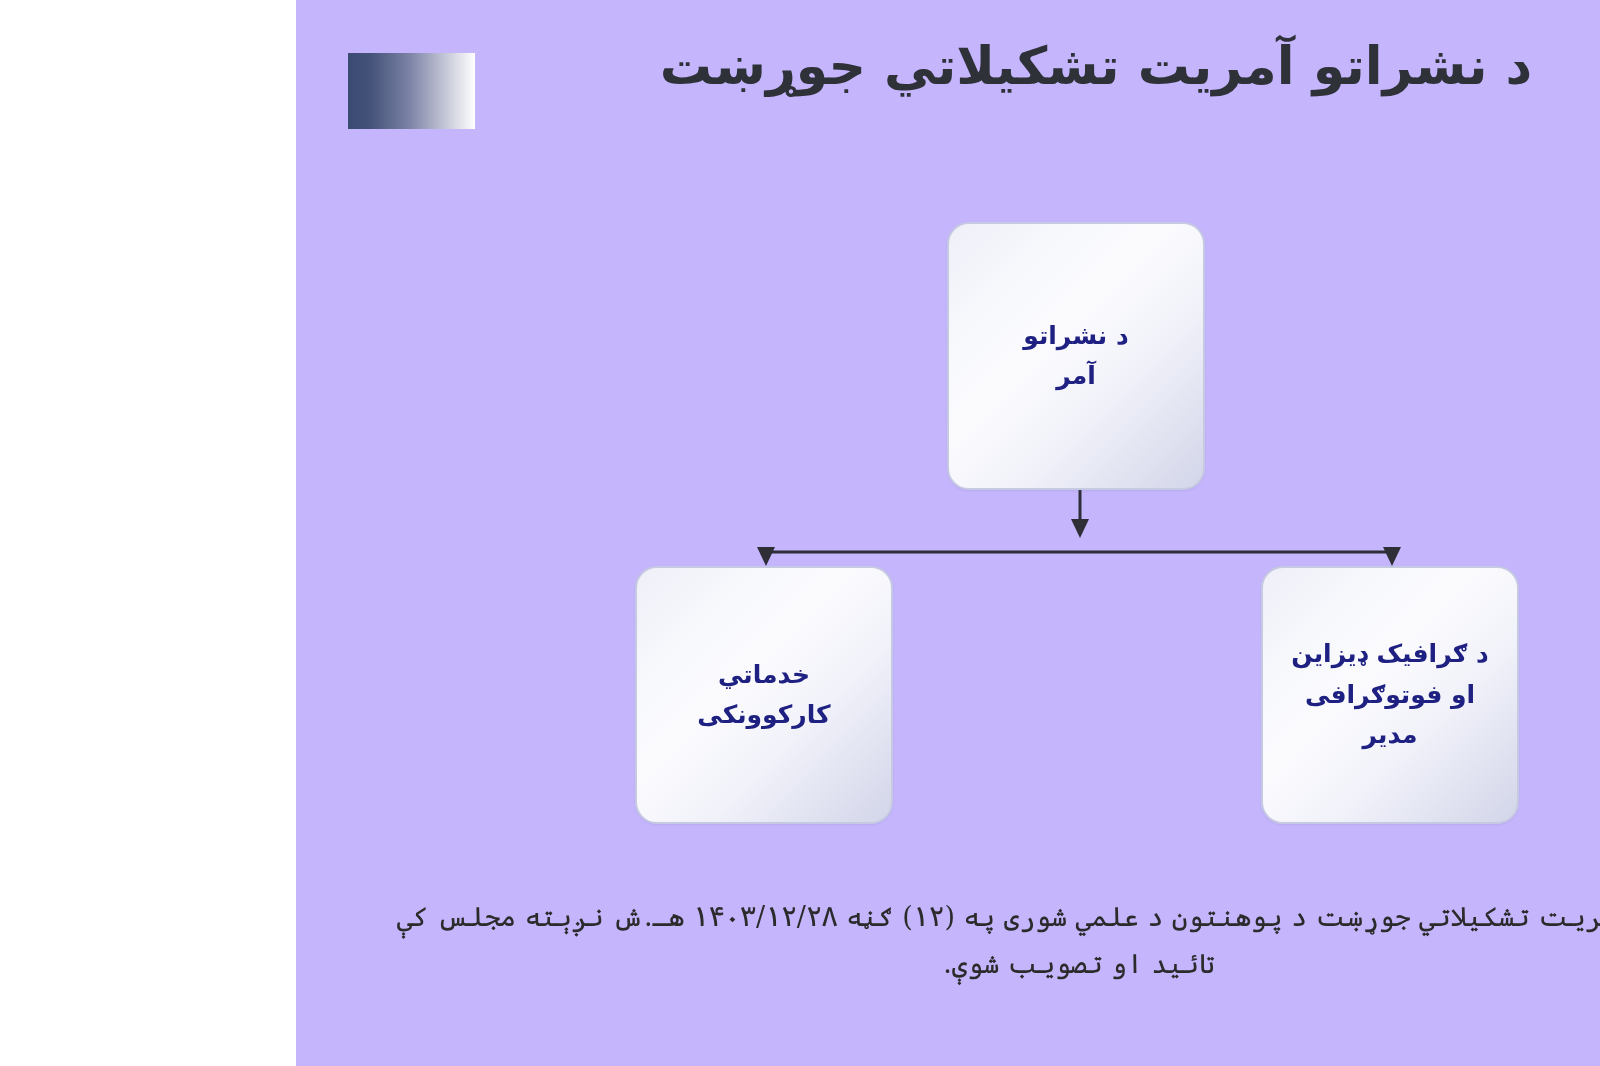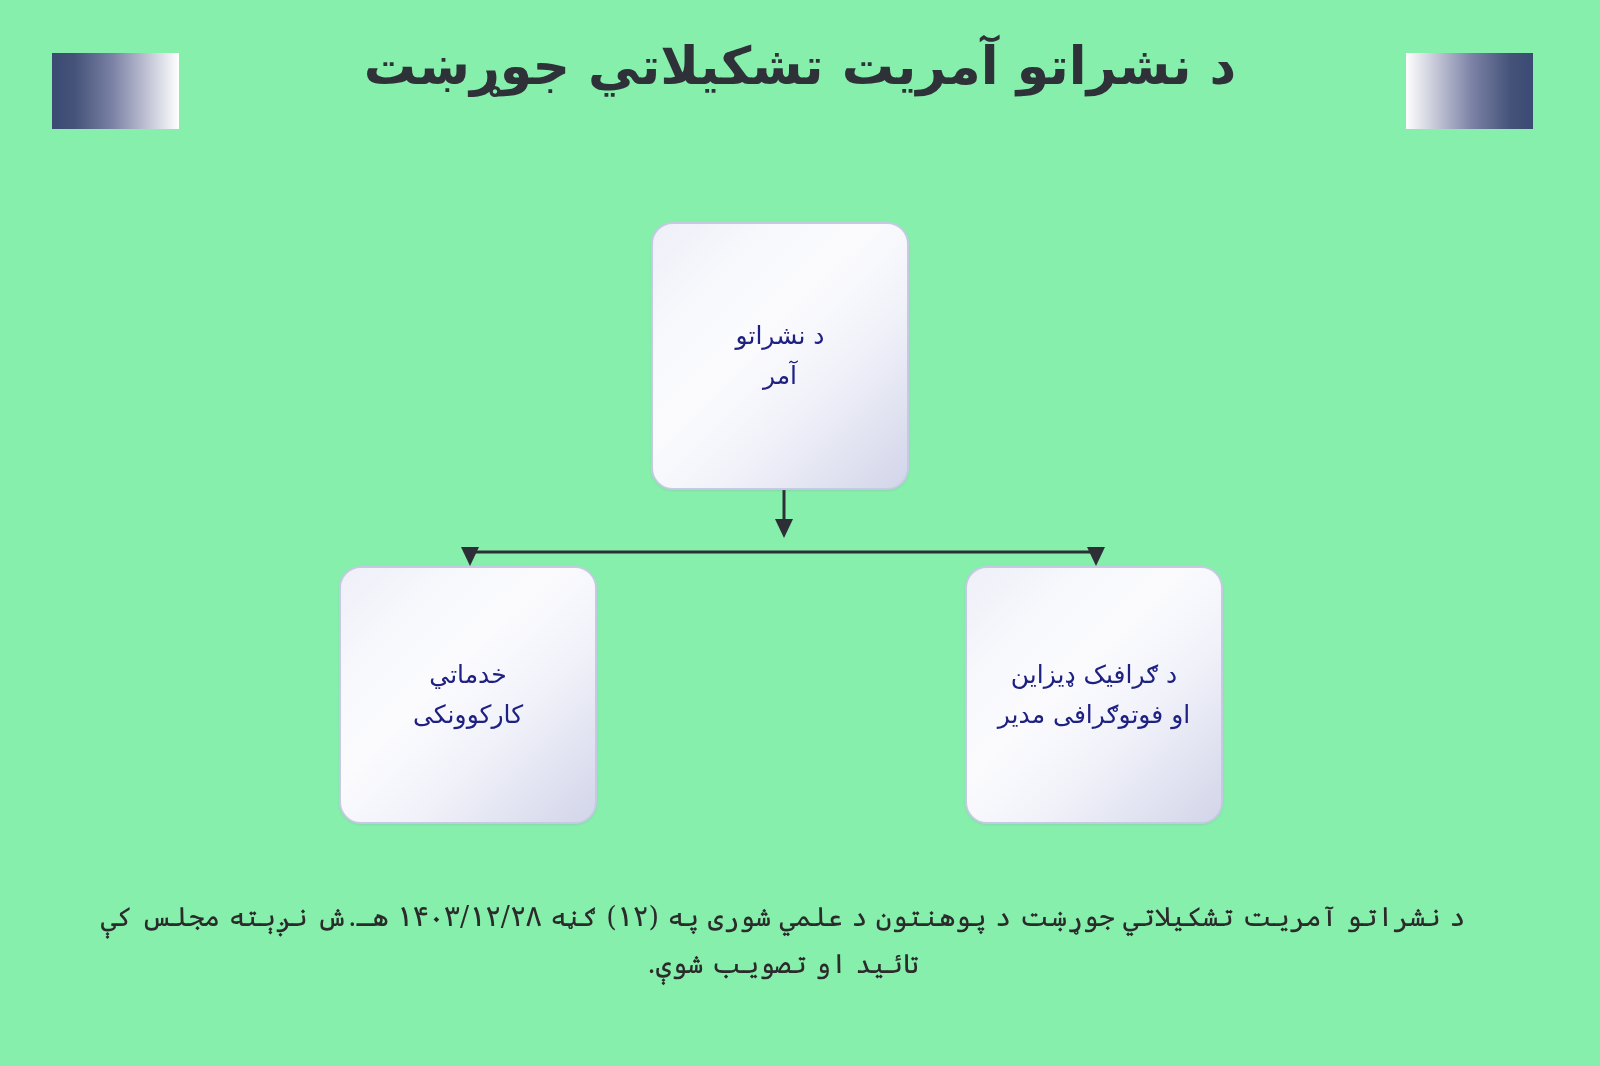--- a/index.html
+++ b/index.html
@@ -6,23 +6,23 @@
   html, body {
     margin: 0;
     padding: 0;
     background: #ffffff;
   }
   body {
     font-family: "Liberation Sans", sans-serif;
   }
   #slide {
     position: relative;
-    width: 1600px;
+    width: 1304px;
     height: 1066px;
-    background: #86efac;
+    background: #c4b5fd;
     overflow: hidden;
   }
 
   
   .header-bar {
     position: absolute;
     top: 53px;
     height: 76px;
     width: 127px;
   }
@@ -66,21 +66,21 @@
         #eeeff8 0%,
         #f7f8fc 22%,
         #fbfbfe 42%,
         #f2f3fa 62%,
         #dfe1f0 85%,
         #d2d5e9 100%);
     box-shadow: 0 1px 2px rgba(120,125,165,0.18);
   }
   .node-label {
     font-family: "DejaVu Sans", "Liberation Sans", sans-serif;
-    font-weight: normal;
+    font-weight: bold;
     font-size: 25px;
     line-height: 1.62;
     color: #1f2182;
     padding: 0 14px;
     white-space: pre-line;
   }
 
   #node-root  { left: 651px; top: 222px; width: 258px; height: 268px; }
   #node-left  { left: 339px; top: 566px; width: 258px; height: 258px; }
   #node-right { left: 965px; top: 566px; width: 258px; height: 258px; }

